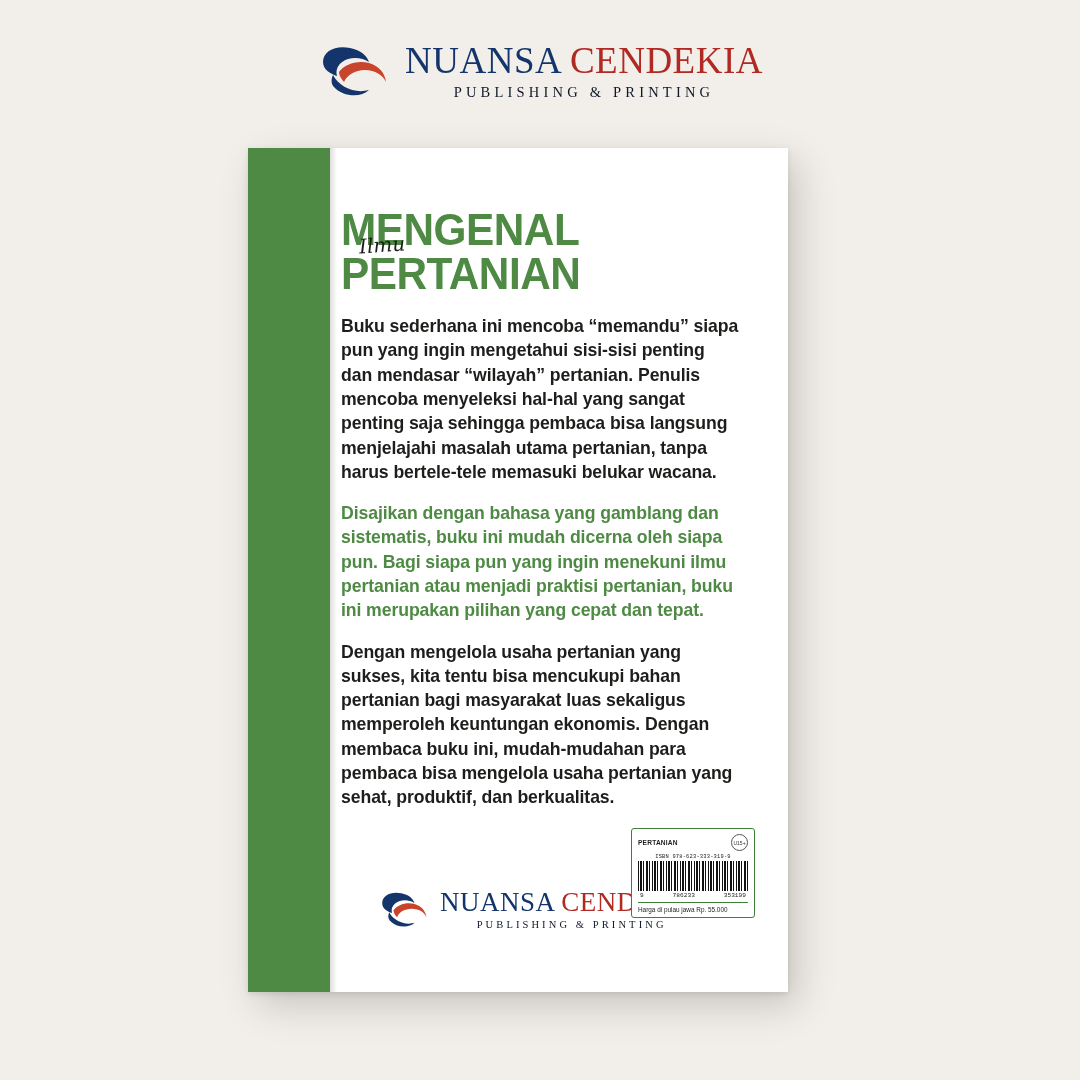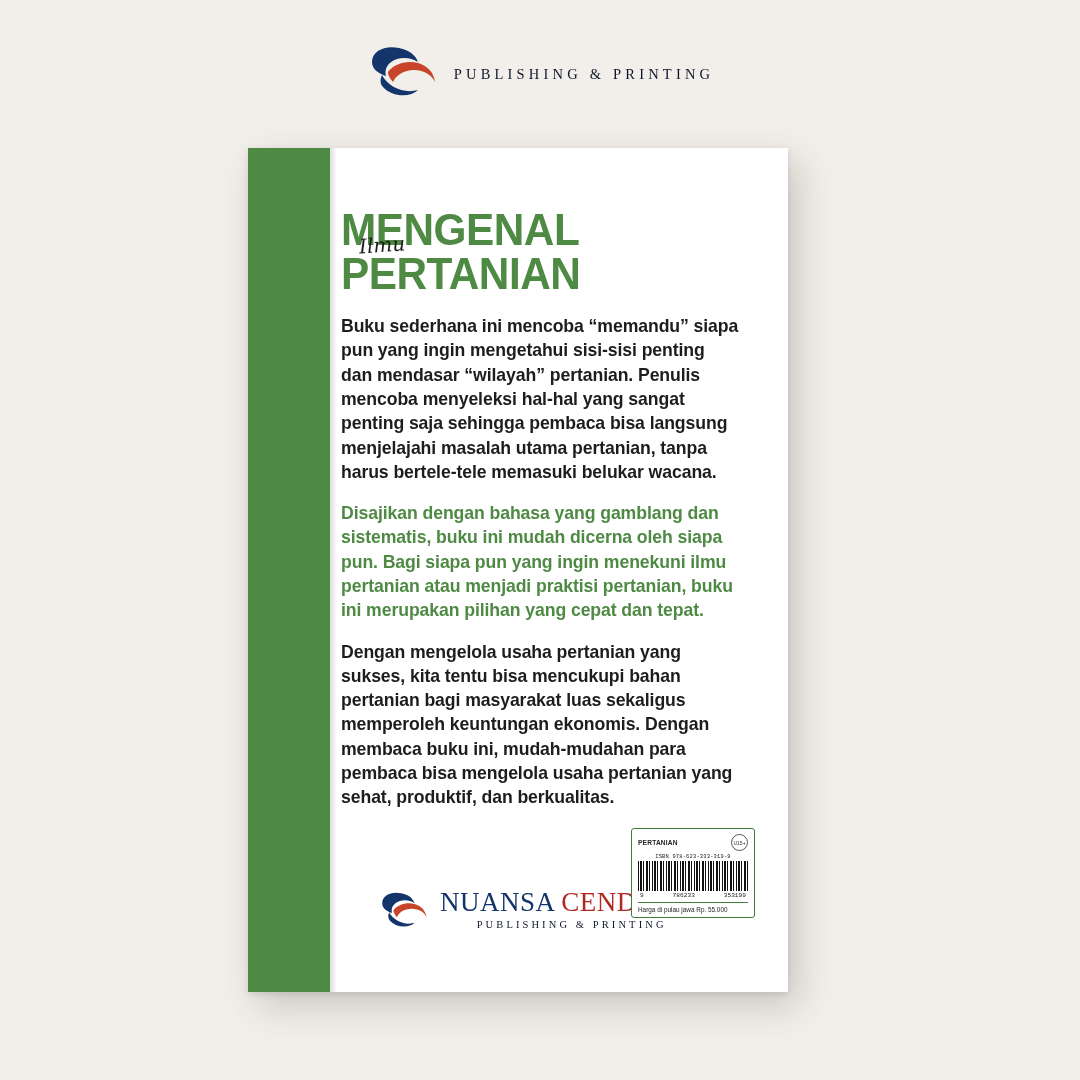--- a/index.html
+++ b/index.html
@@ -226,20 +226,24 @@
 
   <div class="top-logo">
     <div class="swoosh">
       <svg viewBox="0 0 74 58" width="74" height="58">
         <path d="M6 20 C6 8, 20 3, 33 6 C44 8, 50 14, 52 20 C46 16, 38 15, 31 17 C22 20, 18 27, 20 34 C14 32, 6 28, 6 20 Z" fill="#14356b"></path>
         <path d="M22 30 C28 22, 40 18, 52 21 C62 24, 68 31, 69 40 C66 33, 58 28, 48 28 C38 28, 30 33, 27 40 C24 37, 22 33, 22 30 Z" fill="#c8452b"></path>
         <path d="M16 33 C22 45, 38 52, 52 48 C44 56, 26 55, 17 45 C14 42, 14 37, 16 33 Z" fill="#14356b"></path>
       </svg>
     </div>
     <div class="logo-words">
+      <div class="logo-main">
+        <span class="nuansa">NUANSA</span>
+        <span>CENDEKIA</span>
+      </div>
       <div class="logo-sub">PUBLISHING &amp; PRINTING</div>
     </div>
   </div>
 
   <div class="book">
     <div class="spine"></div>
     <div class="spine-edge"></div>
 
     <div class="content">
 

